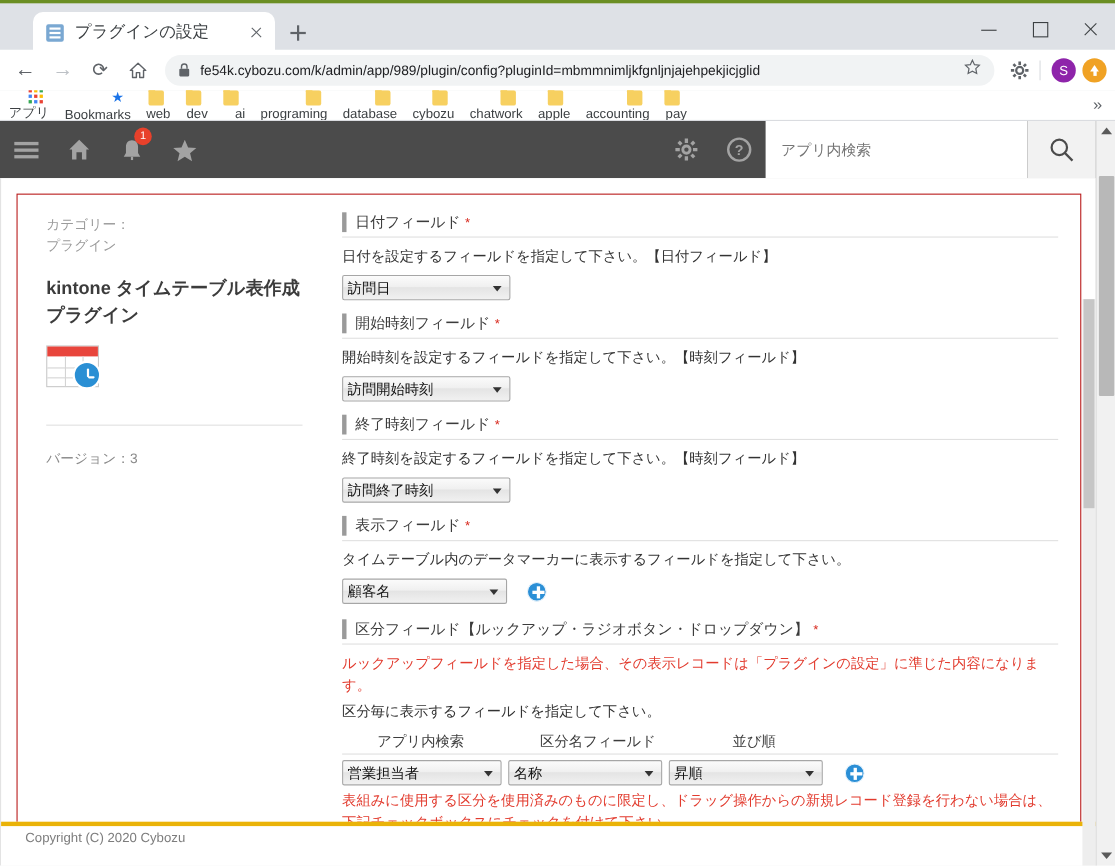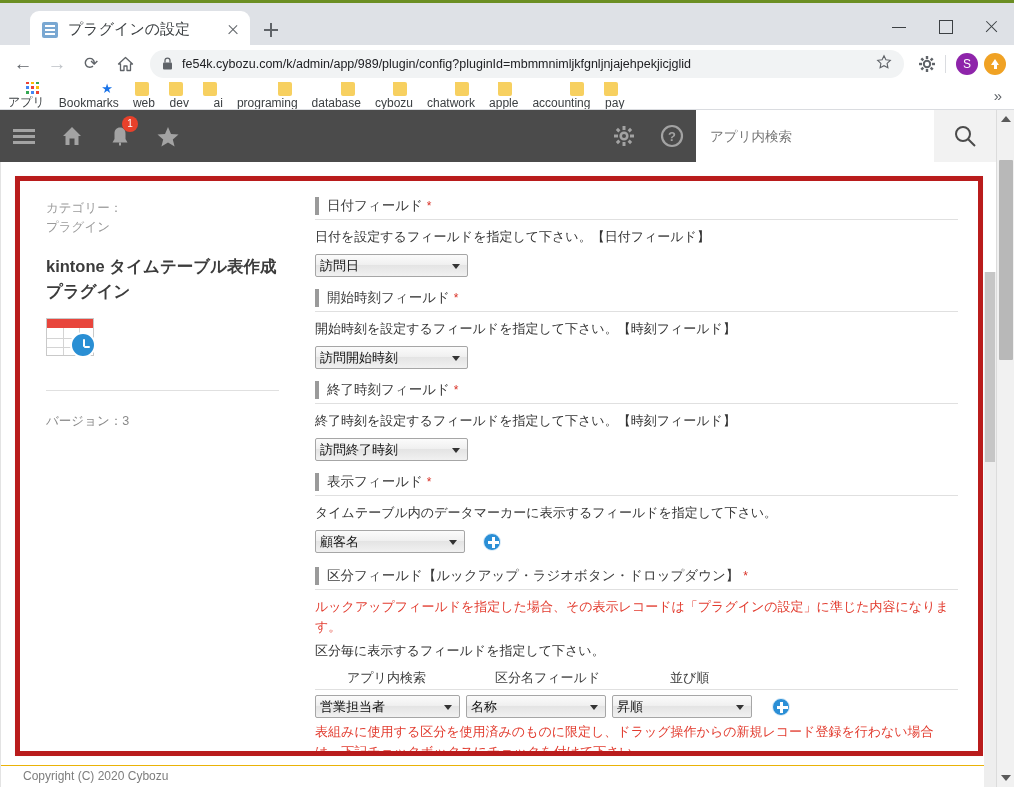--- a/index.html
+++ b/index.html
@@ -135,21 +135,21 @@
     font-family: "Liberation Sans", sans-serif;
   }
   .k-searchbtn { width: 62px; height:52px; background:#f2f2f2; display:flex; align-items:center; justify-content:center; }
 
   .k-body {
     position: relative; height: 625px; background:#fff;
     border-left: 1px solid #e3e3e3;
   }
   .k-panel {
     position: absolute; left: 14px; top: 14px; width: 968px; height: 580px;
-    border: 5px solid #b91c1c; background:#fff; overflow:hidden;
+    border: 1px solid #b91c1c; background:#fff; overflow:hidden;
     box-shadow: 0 0 2px rgba(0,0,0,0.04);
   }
   .k-inner { display: flex; height: 100%; }
 
   .k-side { width: 285px; padding: 18px 26px 0 26px; }
   .cat { font-size: 12.5px; color:#9b9b9b; line-height: 19px; }
   .ptitle { font-size: 16.5px; font-weight: bold; color:#3c3c3c; line-height: 25px; margin-top: 17px; }
   .picon { margin-top: 14px; width: 56px; height: 42px; position: relative; }
   .picon .tbl {
     position:absolute; left:0; top:0; width:48px; height:38px; background:#fff;
@@ -209,22 +209,22 @@
 
   .colhead { display:flex; font-size: 13px; color:#3c3c3c; margin: 8px 0 2px 0; padding-left: 32px; }
   .colhead span:nth-child(1){ width: 148px; }
   .colhead span:nth-child(2){ width: 175px; }
   .rowsel { display:flex; align-items:center; gap: 6px; margin-bottom: 4px; }
   .rowsel .selwrap select { width: 145px; }
   .rowsel .selwrap:nth-child(2) select { width: 140px; }
   .rowsel .selwrap:nth-child(3) select { width: 140px; }
 
   .copyright {
-    position:absolute; left: 0; bottom: 0; width: 996px; height: 22px; background:#fff;
-    border-top: 1px solid #eab308;
+    position:absolute; left: 0; bottom: 0; width: 996px; height: 40px; background:#fff;
+    border-top: 4px solid #eab308;
     font-size: 12px; color:#7d7d7d; padding: 3px 0 0 22px;
   }
 
   
   .sb-outer {
     position:absolute; right:0; top:110px; width:18px; height:677px; background:#f1f1f1;
     border-left:1px solid #dcdcdc;
   }
   .sb-outer .thumb { position:absolute; left:2px; top:50px; width:14px; height:200px; background:#b8b8b8; border-radius:1px; }
   .sb-outer .up, .sb-outer .dn { position:absolute; left:4px; width:0;height:0; border-left:5px solid transparent; border-right:5px solid transparent; }

